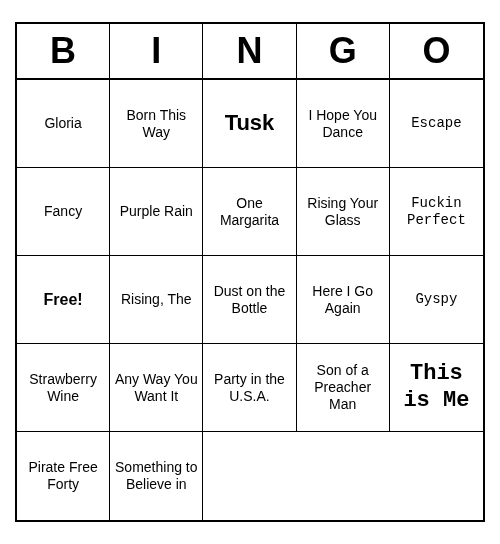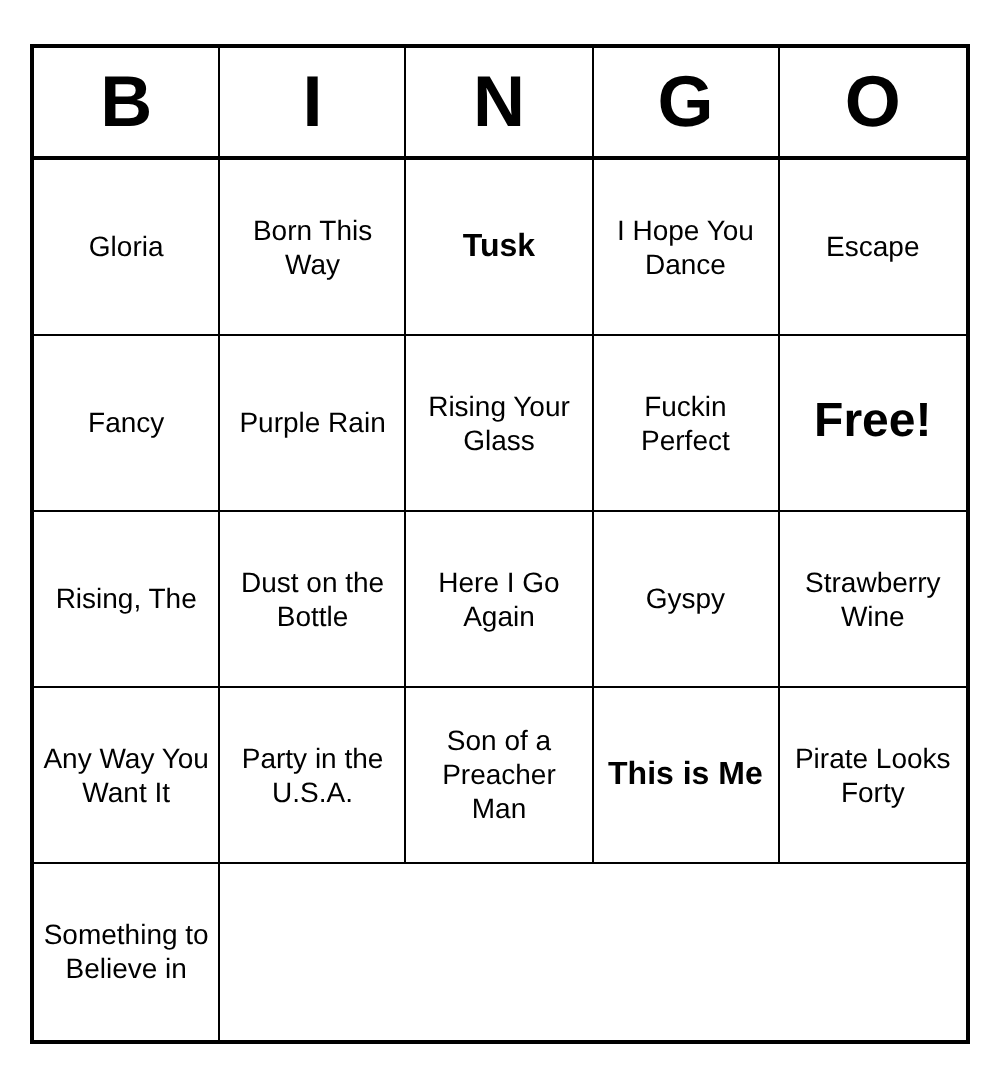--- a/index.html
+++ b/index.html
@@ -55,33 +55,34 @@
       align-items: center;
       justify-content: center;
       padding: 4px;
       min-height: 88px;
       font-size: 14px;
       line-height: 1.2;
     }
 
     .bingo-cell:nth-child(5n) {
       border-right: none;
+      font-family: Liberation Mono, monospace;
     }
 
     .bingo-cell:nth-child(n+21) {
       border-bottom: none;
     }
 
     .bingo-cell.free {
-      font-size: 24px;
+      font-size: 16px;
       font-weight: bold;
     }
 
     .bingo-cell.large-text {
-      font-size: 16px;
+      font-size: 22px;
       font-weight: bold;
     }
   </style>
 </head>
 <body>
 
 <div class="bingo-card">
   <div class="bingo-header">
   <div class="bingo-header-cell">B</div>
       <div class="bingo-header-cell">I</div>
@@ -90,28 +91,29 @@
       <div class="bingo-header-cell">O</div>
     </div>
   <div class="bingo-grid">
   <div class="bingo-cell">Gloria</div>
       <div class="bingo-cell">Born This Way</div>
       <div class="bingo-cell large-text">Tusk</div>
       <div class="bingo-cell">I Hope You Dance</div>
       <div class="bingo-cell">Escape</div>
       <div class="bingo-cell">Fancy</div>
       <div class="bingo-cell">Purple Rain</div>
+      <div class="bingo-cell">One Margarita</div>
       <div class="bingo-cell">Rising Your Glass</div>
       <div class="bingo-cell">Fuckin Perfect</div>
       <div class="bingo-cell free">Free!</div>
       <div class="bingo-cell">Rising, The</div>
       <div class="bingo-cell">Dust on the Bottle</div>
       <div class="bingo-cell">Here I Go Again</div>
       <div class="bingo-cell">Gyspy</div>
       <div class="bingo-cell">Strawberry Wine</div>
       <div class="bingo-cell">Any Way You Want It</div>
       <div class="bingo-cell">Party in the U.S.A.</div>
       <div class="bingo-cell">Son of a Preacher Man</div>
       <div class="bingo-cell large-text">This is Me</div>
-      <div class="bingo-cell">Pirate Looks Forty</div>
+      <div class="bingo-cell">Pirate Free Forty</div>
       <div class="bingo-cell">Something to Believe in</div>
     </div>
 </div>
 
 </body></html>

